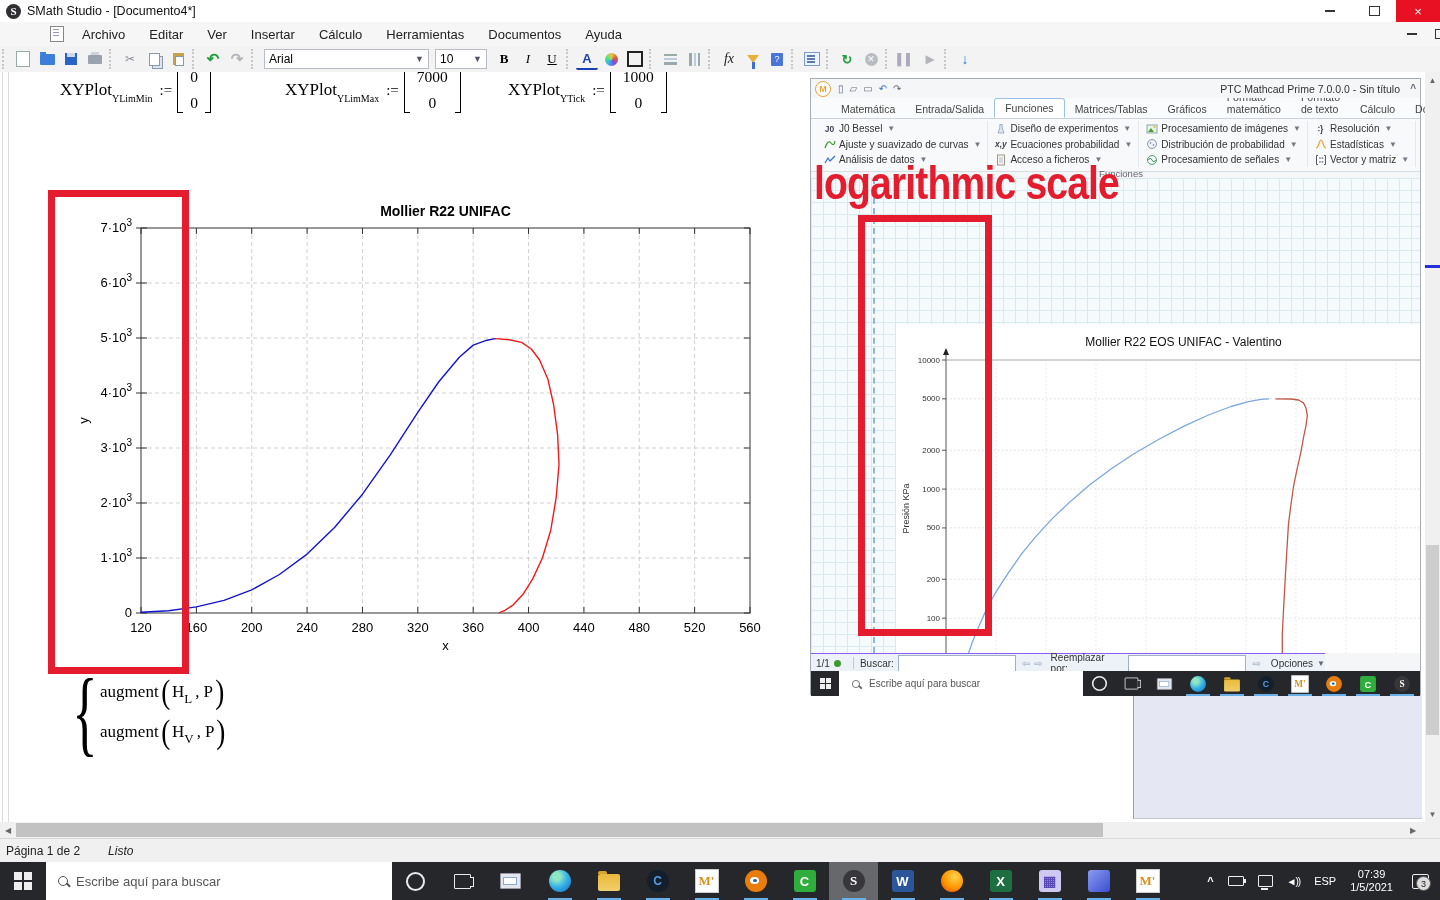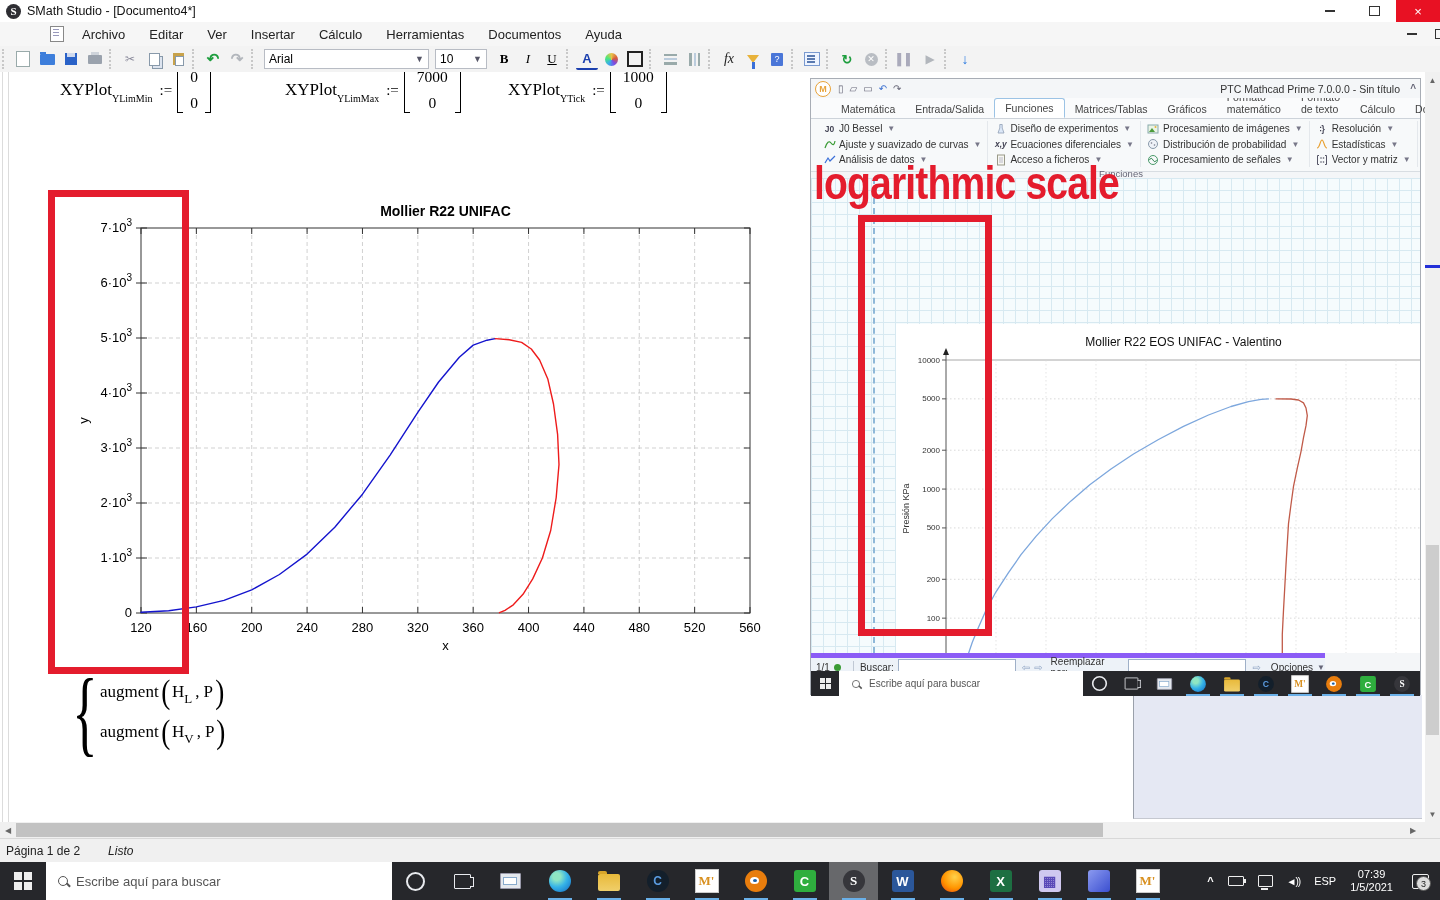--- a/index.html
+++ b/index.html
@@ -83,21 +83,21 @@
   #mc-ribbon{height:50px;background:#f7f9fa;border-bottom:1px solid #d8dde2;display:flex;align-items:flex-start;padding:2px 0 0 6px;}
   .rcol{display:flex;flex-direction:column;justify-content:space-between;height:46px;padding:0 6px;border-right:1px solid #e4e8ec;}
   .ritem{display:flex;align-items:center;font-size:10px;color:#333;white-space:nowrap;height:15px;}
   .ritem .ric{width:13px;height:12px;margin-right:3px;display:flex;align-items:center;justify-content:center;font-size:8.5px;font-weight:bold;color:#445;}
   .ritem .car{color:#778;font-size:8px;margin-left:5px;}
   #mc-group-label{position:absolute;left:150px;top:89px;width:320px;text-align:center;font-size:9.5px;color:#667;}
   #mc-sheet{position:absolute;left:0;top:99px;width:609px;height:475px;background:#f5fbfd;
     background-image:linear-gradient(#d7e9f1 1px,transparent 1px),linear-gradient(90deg,#d7e9f1 1px,transparent 1px);
     background-size:12px 12px;overflow:hidden;}
   #mc-margin{position:absolute;left:62px;top:0;bottom:0;width:0;border-left:2px dashed #8fb8d8;}
-  #mc-status{position:absolute;left:0;top:574px;width:514px;height:18px;background:#edf2f8;border-top:5px solid #8b5cf6;display:flex;align-items:center;font-size:10px;color:#333;}
+  #mc-status{position:absolute;left:0;top:574px;width:514px;height:18px;background:#edf2f8;border-top:1px solid #8b5cf6;display:flex;align-items:center;font-size:10px;color:#333;}
   .mc-input{width:112px;height:13px;background:#fff;border:1px solid #9fb0c8;margin:0 4px;}
   .mcarrow{color:#8aa0c0;font-size:10px;margin:0 2px;}
   .gdot{width:7px;height:7px;border-radius:50%;background:#3a9b35;margin:0 6px 0 4px;}
   
   .taskbar{background:#26272b;display:flex;align-items:stretch;}
   #mc-taskbar{position:absolute;left:0;top:592px;width:609px;height:25px;}
   #main-taskbar{position:absolute;left:0;top:862px;width:1440px;height:38px;z-index:40;}
   .start{display:flex;align-items:center;justify-content:center;}
   .winlogo{display:grid;grid-template-columns:8px 8px;grid-template-rows:8px 8px;gap:1.5px;}
   .winlogo span{background:#eee;} .winlogo.sm{grid-template-columns:5px 5px;grid-template-rows:5px 5px;gap:1px;}
@@ -483,21 +483,21 @@
                 <span class="ric">
                   <svg width="12" height="12" viewBox="0 0 12 12">
                     <polygon points="3,10 9,10 7.2,5 7.2,1.5 4.8,1.5 4.8,5" fill="#dce8f8" stroke="#90a0b5" stroke-width="0.8"></polygon>
                   </svg>
                 </span>
                 <span>Diseño de experimentos</span>
                 <span class="car">▼</span>
               </span>
               <span class="ritem">
                 <span class="ric" style="font-style: italic;">x,y</span>
-                <span>Ecuaciones diferenciales</span>
+                <span>Ecuaciones probabilidad</span>
                 <span class="car">▼</span>
               </span>
               <span class="ritem">
                 <span class="ric">
                   <svg width="12" height="12" viewBox="0 0 12 12">
                     <rect x="2.5" y="1" width="7" height="10" fill="#f7f7f2" stroke="#998"></rect>
                     <path d="M4 4 H8 M4 6 H8 M4 8 H8" stroke="#aab" stroke-width="0.8"></path>
                   </svg>
                 </span>
                 <span>Acceso a ficheros</span>

